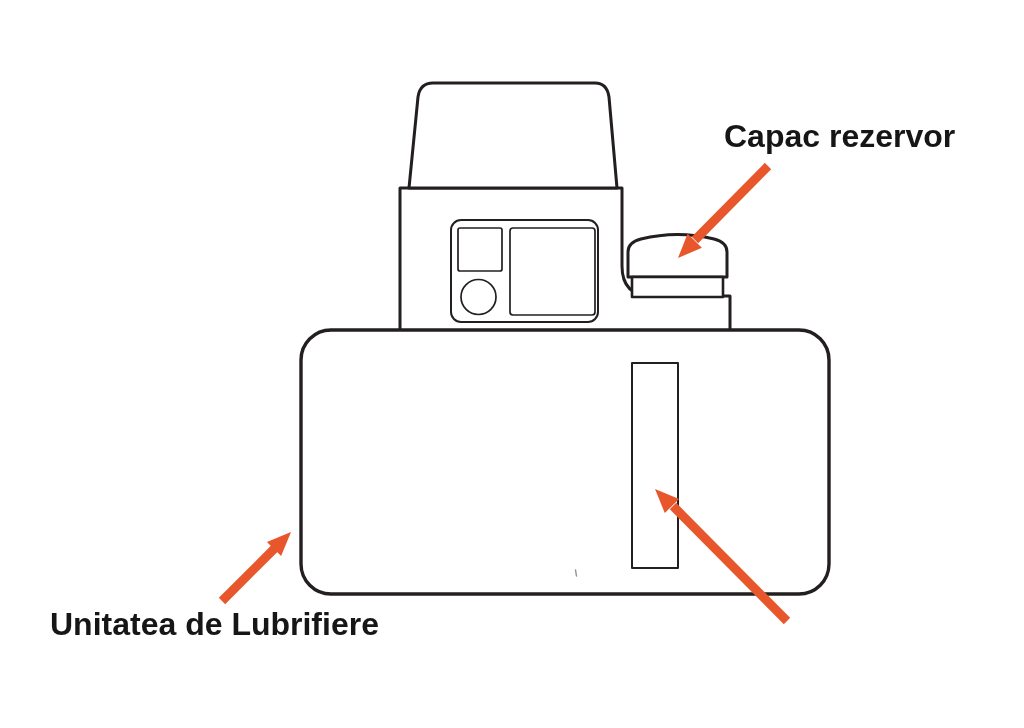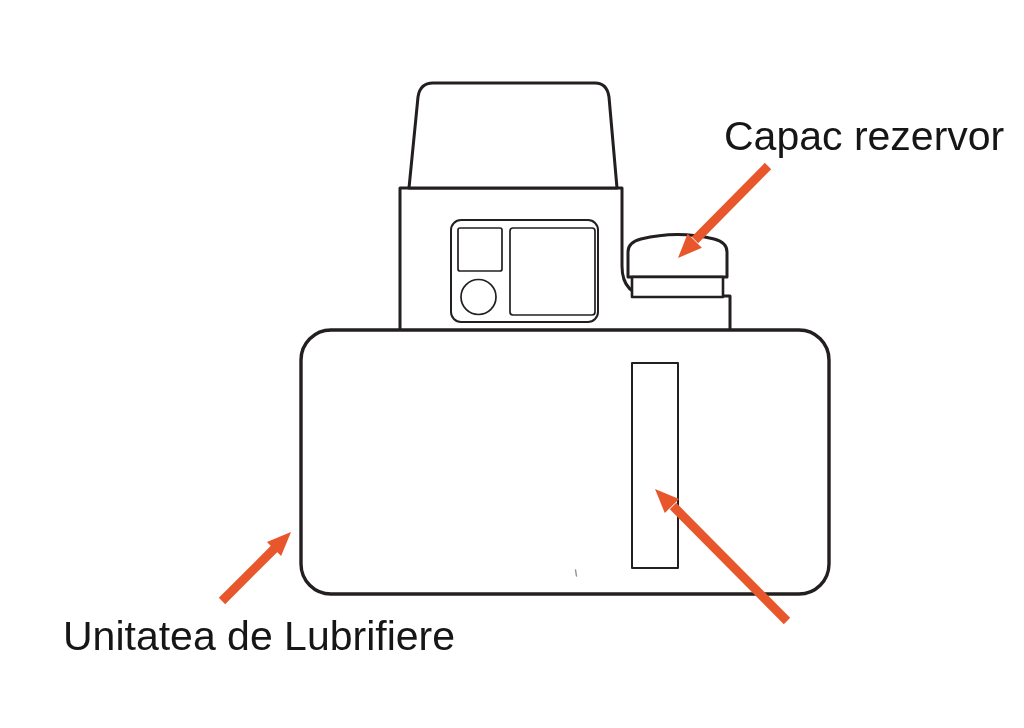--- a/index.html
+++ b/index.html
@@ -15,29 +15,29 @@
     overflow: hidden;
     font-family: "Liberation Sans", sans-serif;
   }
   .diagram-svg {
     position: absolute;
     left: 0;
     top: 0;
   }
   .callout-label {
     position: absolute;
-    font-weight: normal;
-    font-size: 41px;
+    font-weight: bold;
+    font-size: 32px;
     line-height: 36px;
     color: #161616;
     letter-spacing: 0px;
     white-space: nowrap;
   }
   .label-cap   { left: 724px; top: 118px; }
-  .label-unit  { left: 63px;  top: 606px; margin-top: 12px; }
+  .label-unit  { left: 50px;  top: 606px; }
   .label-level { left: 698px; top: 624px; }
 </style>
 </head>
 <body>
 
 <div class="canvas">
 
   <svg class="diagram-svg" width="1024" height="728" viewBox="0 0 1024 728">
 
     <g fill="#ffffff" stroke-linejoin="round" stroke-linecap="round" stroke="#231f20">

